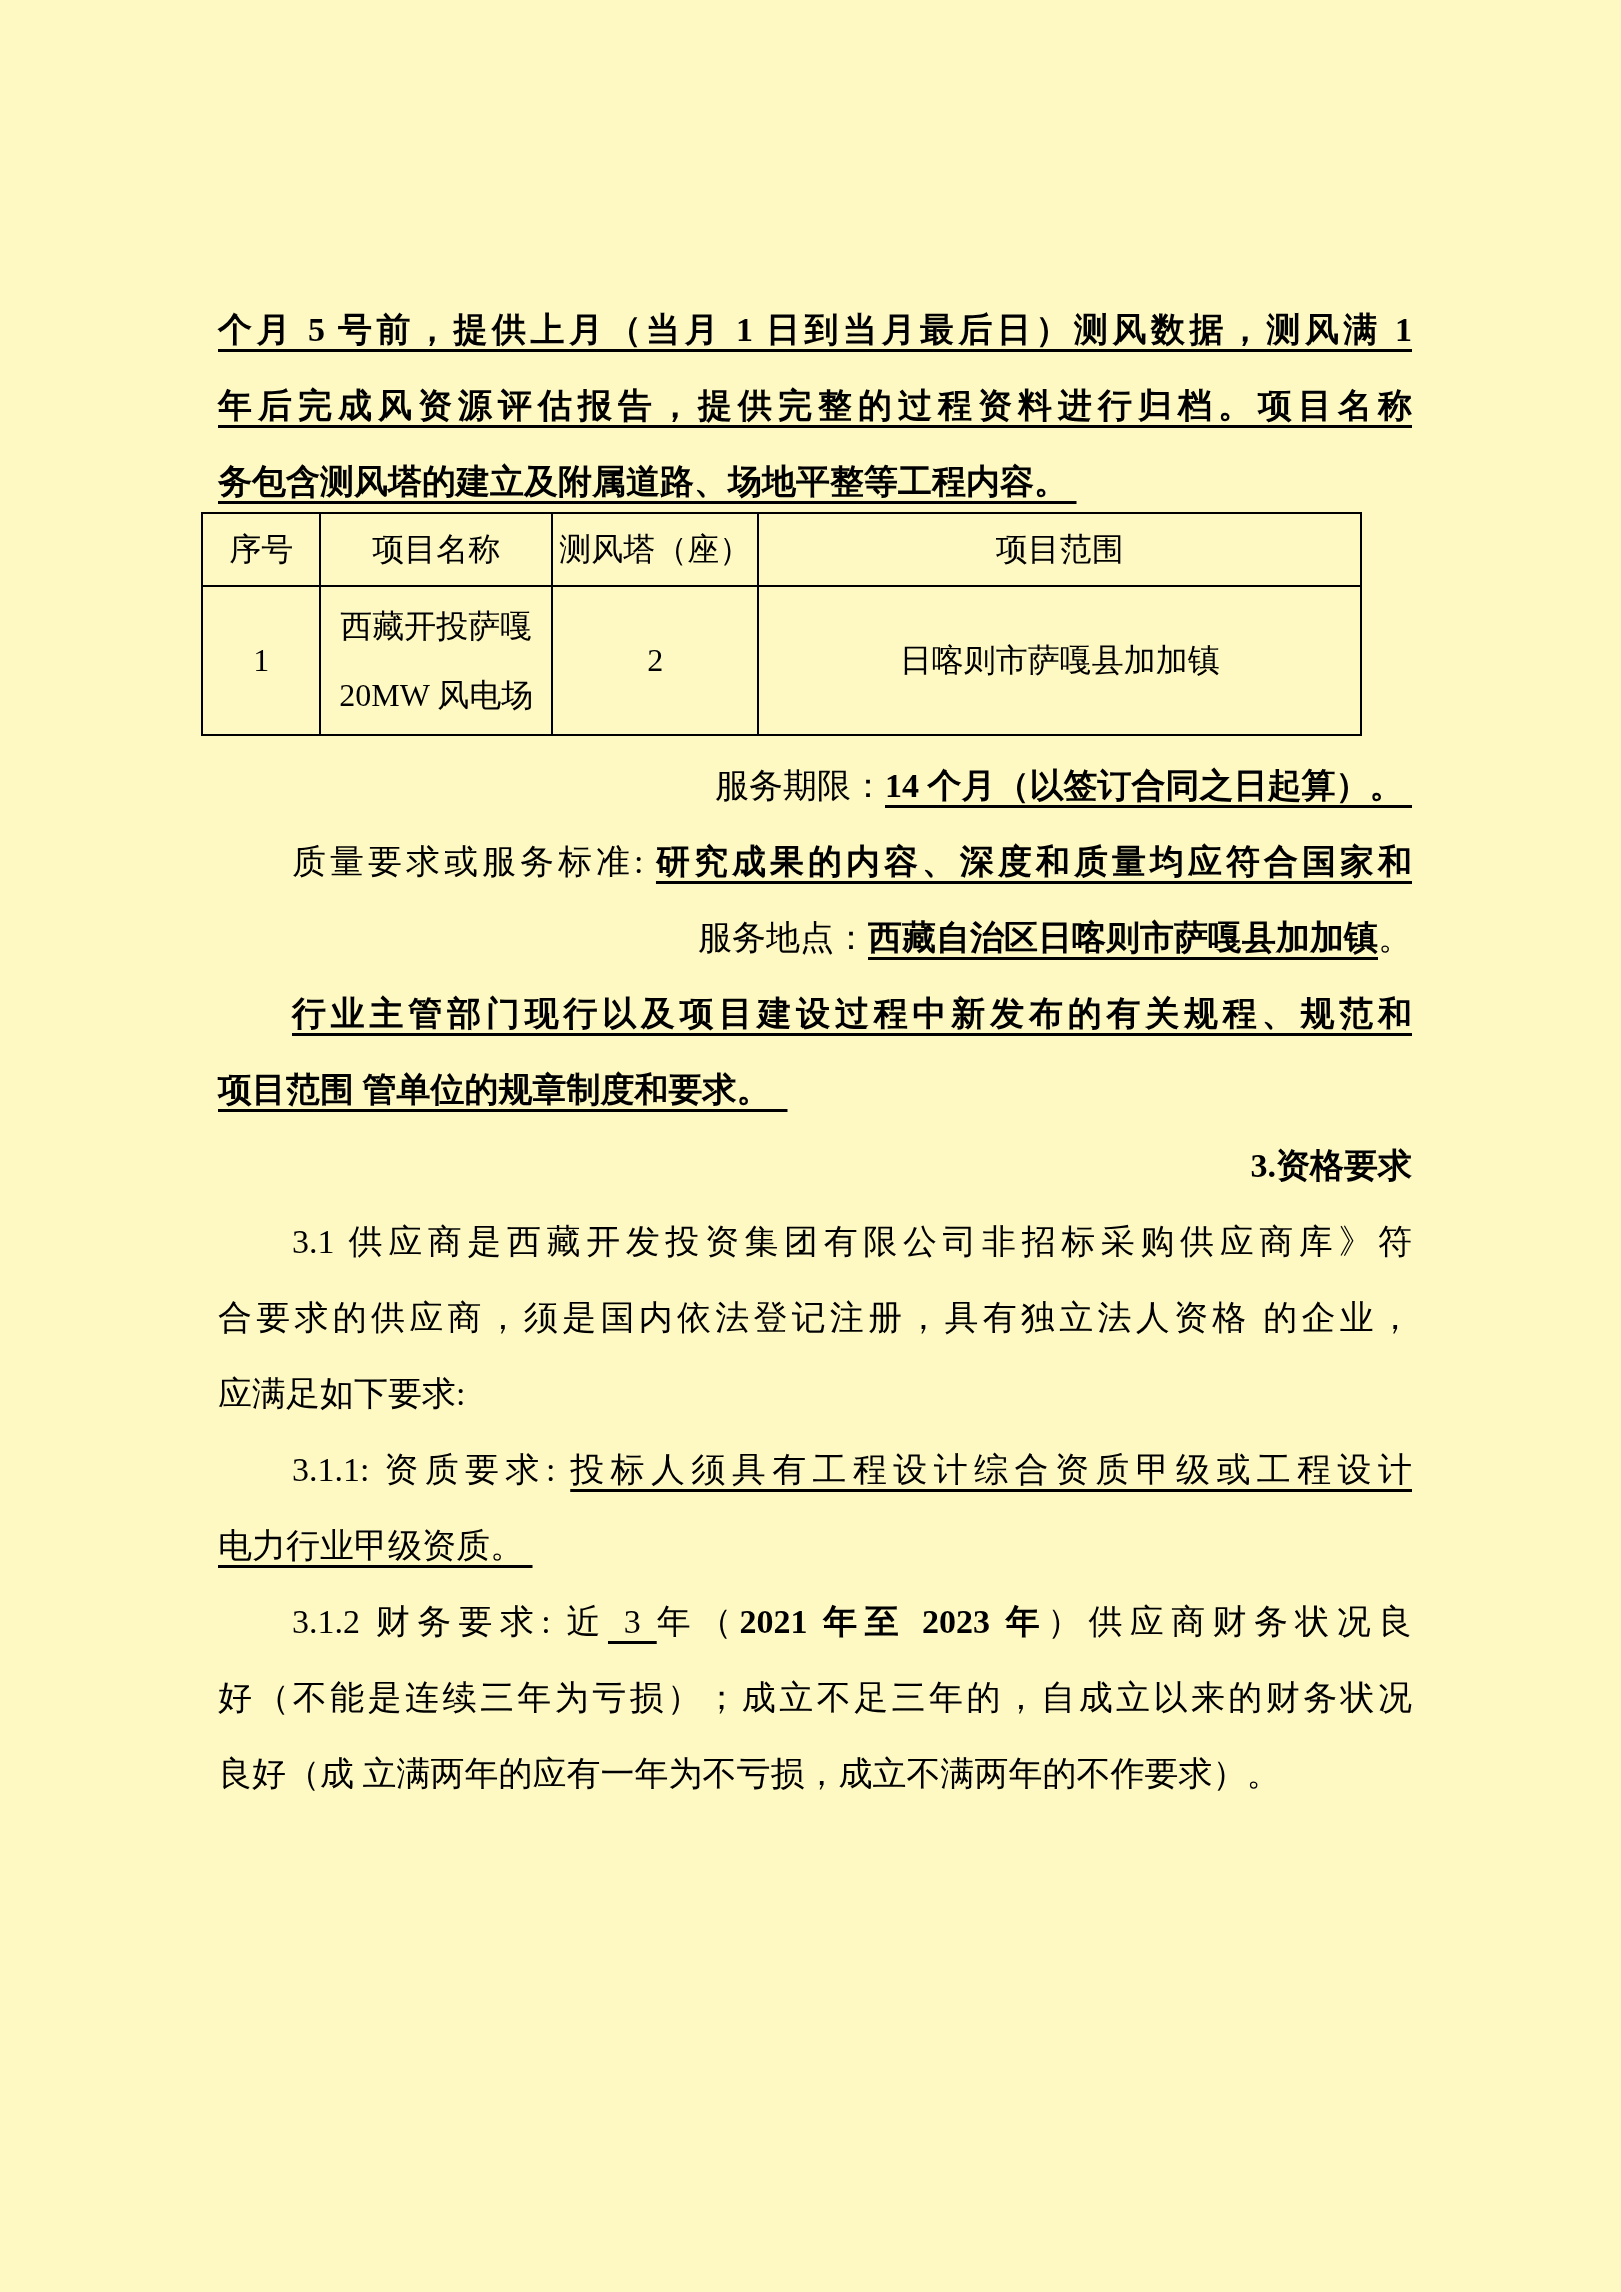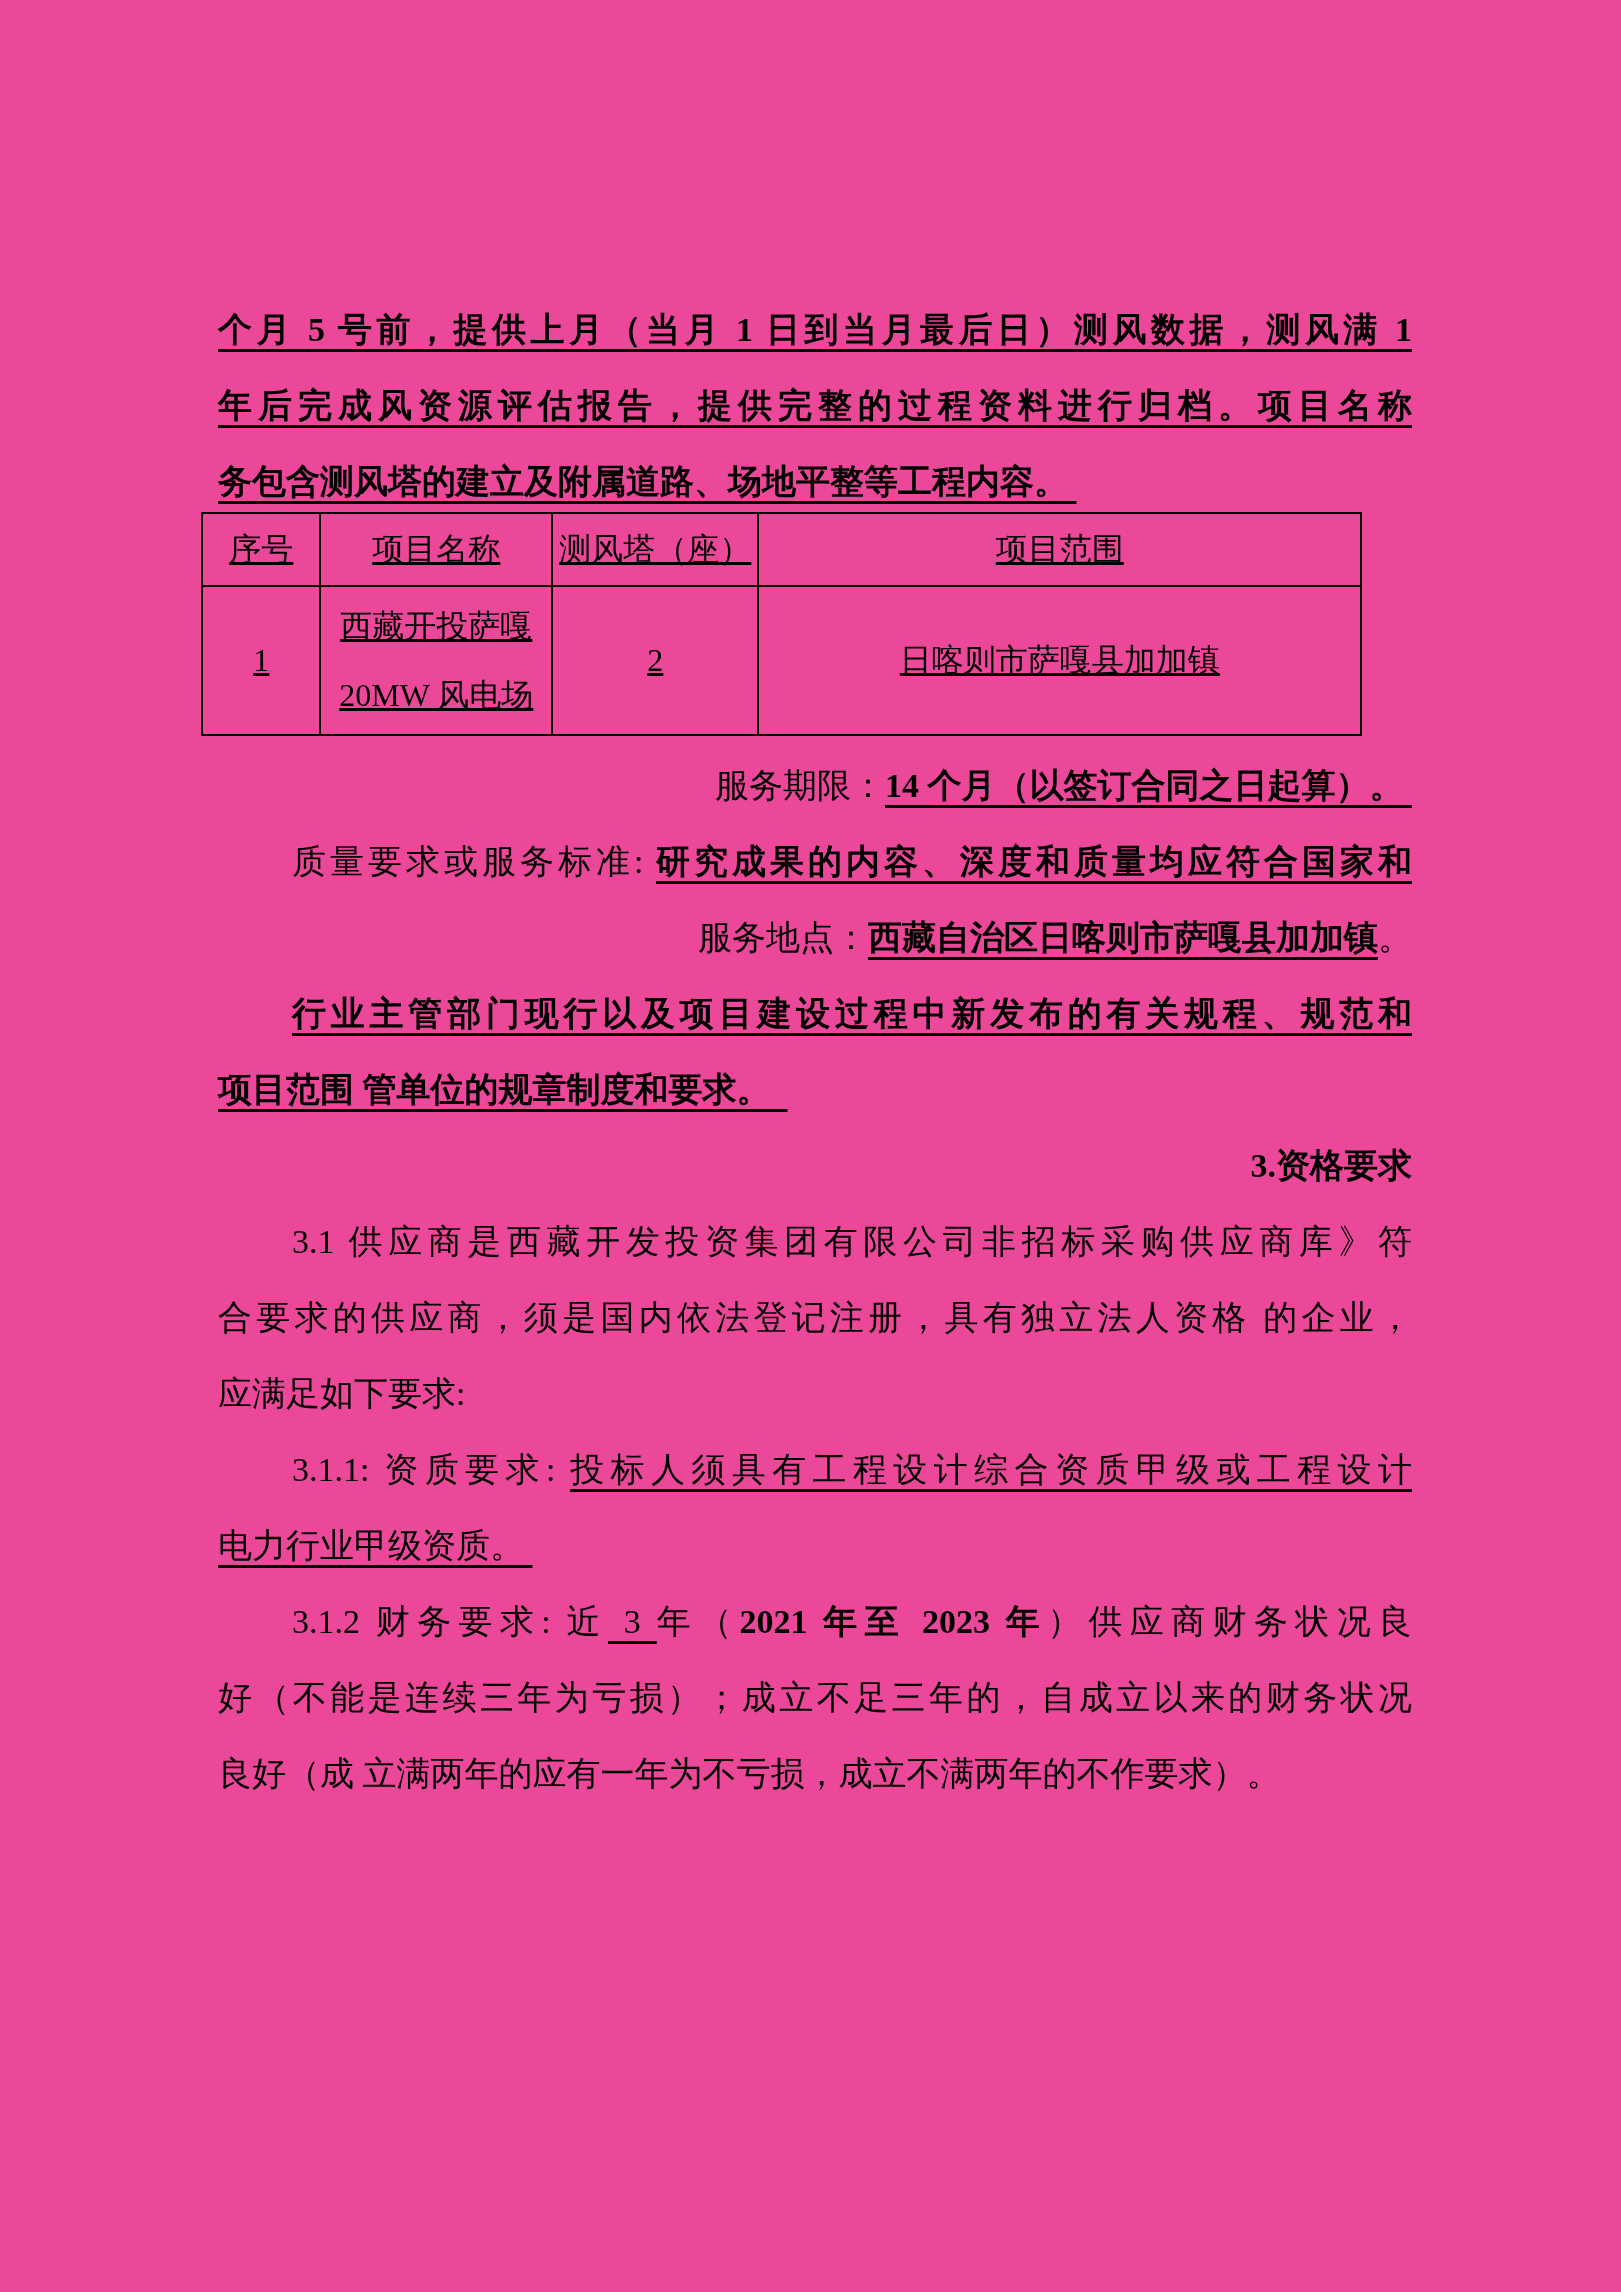--- a/index.html
+++ b/index.html
@@ -1,20 +1,20 @@
 <!DOCTYPE html>
 <html><head>
 <meta charset="utf-8">
 <style>
   html, body { margin: 0; padding: 0; background: #ffffff; }
   .page {
     position: relative;
     width: 1621px;
     height: 2293px;
-    background: #ec4899;
+    background: #fef9c3;
     color: #000000;
     font-family: "Liberation Serif", "DejaVu Serif", serif;
     overflow: hidden;
   }
   .content {
     position: absolute;
     left: 218px;
     top: 292px;
     width: 1194px;
   }
@@ -45,21 +45,20 @@
     margin-top: -7.8px;
     margin-bottom: 11.8px;
     font-size: 32px;
   }
   table.doc-table th, table.doc-table td {
     border: 2px solid #000000;
     text-align: center;
     vertical-align: middle;
     font-weight: normal;
     padding: 0;
-    text-decoration: underline;
   }
   table.doc-table th { height: 71px; }
   table.doc-table td.data-cell { height: 147px; }
   .cell-line { line-height: 69px; }
 </style>
 </head>
 <body>
 
 <div class="page">
   <div class="content">

